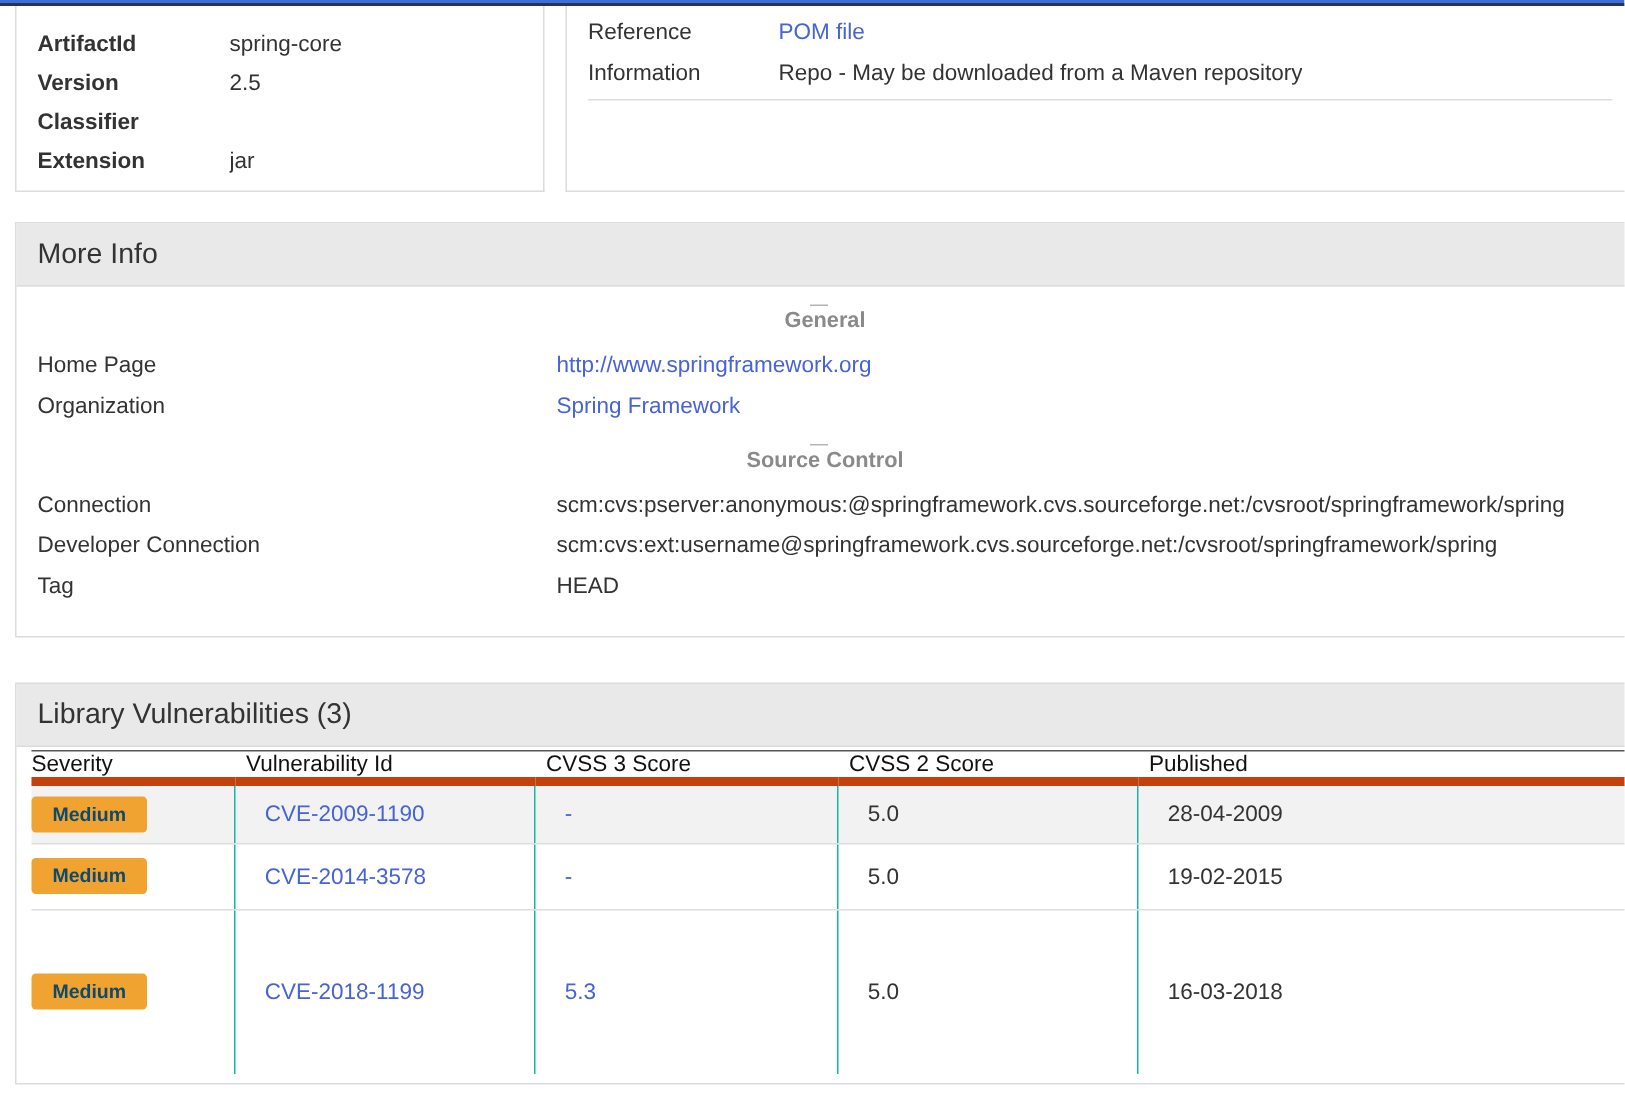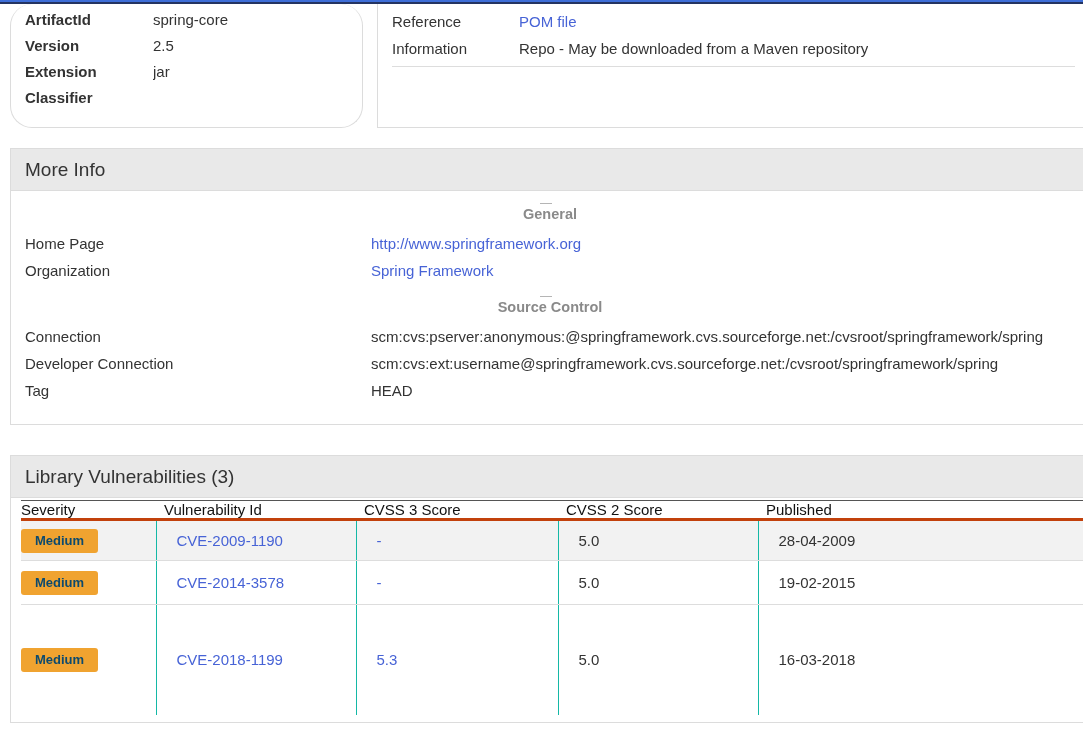--- a/index.html
+++ b/index.html
@@ -19,21 +19,21 @@
     background: var(--topbar-blue, #3e6ed8);
     border-bottom: 2px solid var(--topbar-navy, #243462);
   }
 
   
   .card {
     position: absolute; top: 4px;
     border: 1px solid #dcdcdc; border-top: none;
     background: #fff;
   }
-  .card-left  { left: 10px;  width: 353px; height: 124px; padding: 3px 14px 0 14px; border-radius: 22px; }
+  .card-left  { left: 10px;  width: 353px; height: 124px; padding: 13px 14px 0 14px; }
   .card-right { left: 377px; width: 713px; height: 124px; padding: 4px 14px 0 14px; }
 
   .def-row { display: flex; line-height: 26px; }
   .card-right .def-row { line-height: 27px; }
   .def-label { flex: 0 0 128px; font-weight: bold; color: #333; white-space: nowrap; }
   .card-right .def-label { font-weight: normal; flex: 0 0 127px; }
   .def-value { color: #333; white-space: nowrap; overflow: hidden; }
   .card-divider { border-top: 1px solid #ddd; margin-top: 4px; }
 
   a.link, .link { color: var(--link-blue, #4763d6); text-decoration: none; cursor: pointer; }
@@ -76,21 +76,21 @@
     table-layout: fixed;
     width: 1157px;
   }
   .vuln-table col.c1 { width: 135px; }
   .vuln-table col.c2 { width: 200px; }
   .vuln-table col.c3 { width: 202px; }
   .vuln-table col.c4 { width: 200px; }
   .vuln-table col.c5 { width: 420px; }
   .vuln-table th {
     text-align: left; font-weight: normal; color: #111;
-    border-top: 1px solid #555; border-bottom: 3px solid #c2410c;
+    border-top: 1px solid #555; border-bottom: 6px solid #c2410c;
     height: 15px; padding: 0; font-size: 15px;
     cursor: pointer;
   }
   .vuln-table th + th { padding-left: 8px; margin-top: 12px; }
   .vuln-table td {
     padding: 0; vertical-align: middle;
     border-bottom: 1px solid #ddd;
   }
   .vuln-table td + td { border-left: 1px solid #14b8a6; padding-left: 20px; }
   .row-1 { background: var(--stripe-gray, #f2f2f2); }
@@ -114,26 +114,26 @@
 <div class="card card-left">
   <div class="def-row">
     <div class="def-label">ArtifactId</div>
     <div class="def-value">spring-core</div>
   </div>
   <div class="def-row">
     <div class="def-label">Version</div>
     <div class="def-value">2.5</div>
   </div>
   <div class="def-row">
+    <div class="def-label">Classifier</div>
+    <div class="def-value"></div>
+  </div>
+  <div class="def-row">
     <div class="def-label">Extension</div>
     <div class="def-value">jar</div>
-  </div>
-  <div class="def-row">
-    <div class="def-label">Classifier</div>
-    <div class="def-value"></div>
   </div>
 </div>
 
 <div class="card card-right">
   <div class="def-row">
     <div class="def-label">Reference</div>
     <div class="def-value"><a class="link">POM file</a></div>
   </div>
   <div class="def-row">
     <div class="def-label">Information</div>

